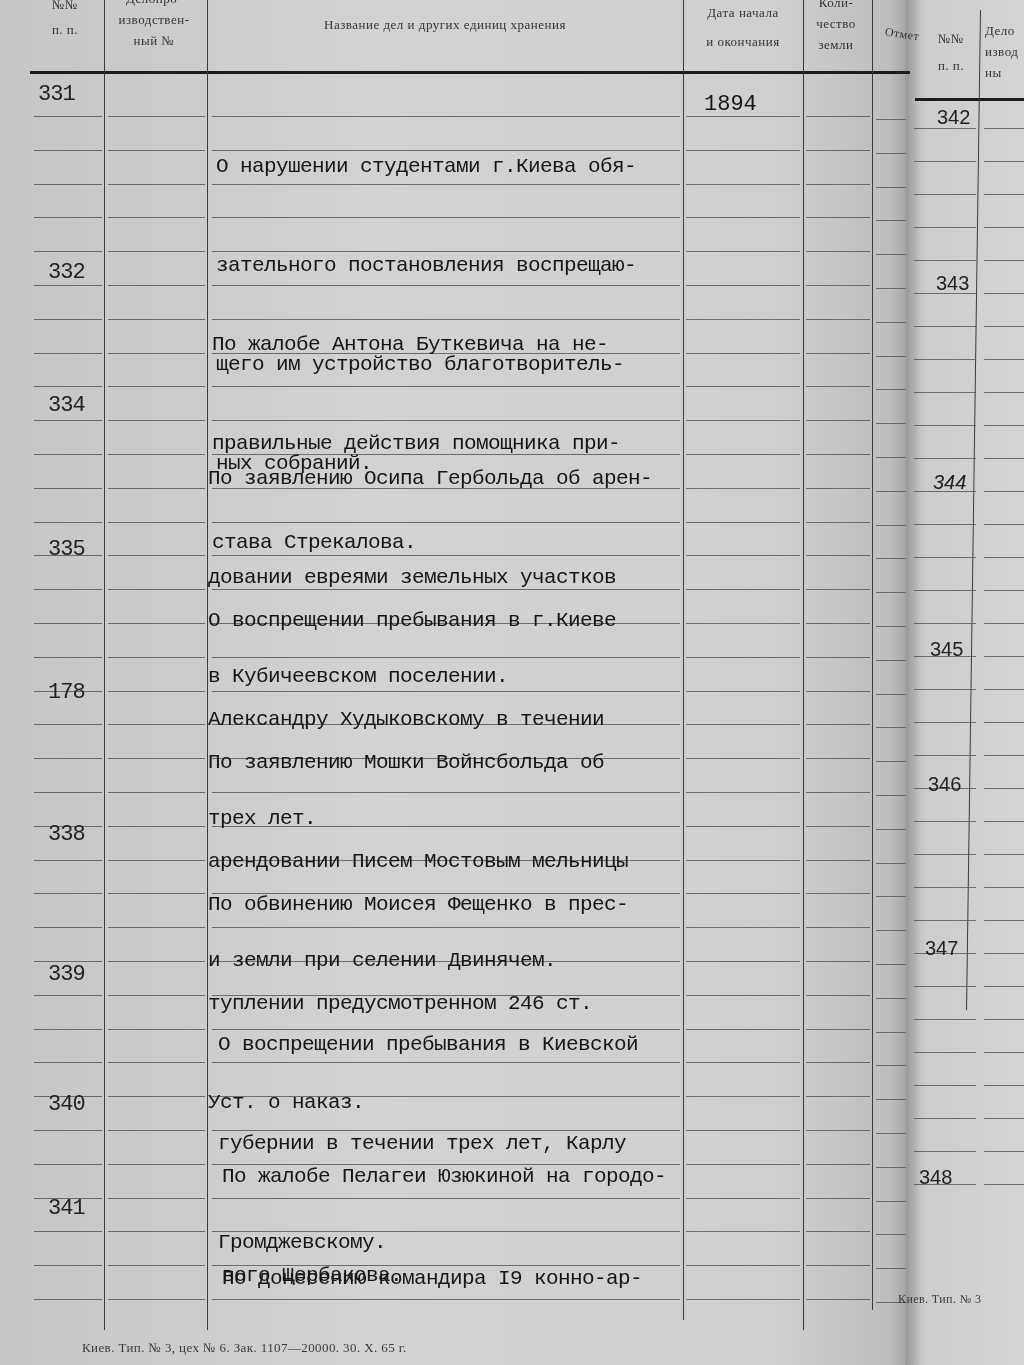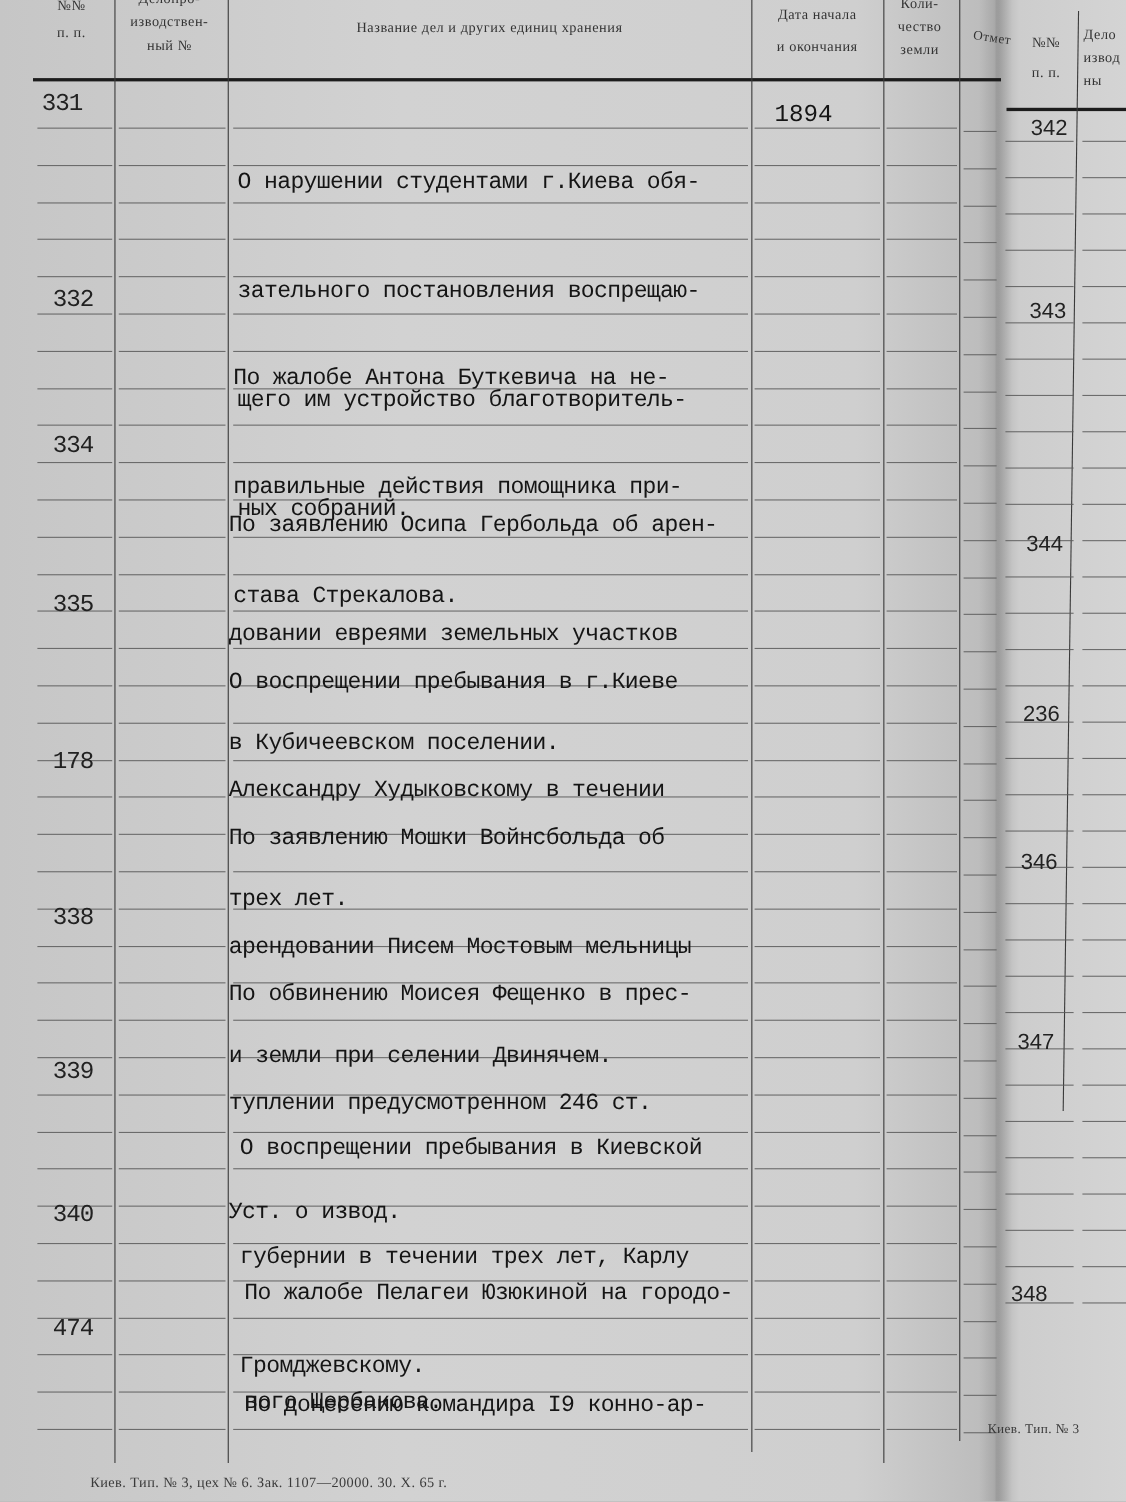--- a/index.html
+++ b/index.html
@@ -377,21 +377,21 @@
   </div>
 
 <div class="num" style="left:38px;top:82px;">331</div>
 <div class="num" style="left:48px;top:260px;">332</div>
 <div class="num" style="left:48px;top:393px;">334</div>
 <div class="num" style="left:48px;top:537px;">335</div>
 <div class="num" style="left:48px;top:680px;">178</div>
 <div class="num" style="left:48px;top:822px;">338</div>
 <div class="num" style="left:48px;top:962px;">339</div>
 <div class="num" style="left:48px;top:1092px;">340</div>
-<div class="num" style="left:48px;top:1196px;">474</div>
+<div class="num" style="left:48px;top:1196px;">341</div>
 
 <div class="entry" style="left:216px;top:84px;">
   <div>О нарушении студентами г.Киева обя-</div>
   <div>зательного постановления воспрещаю-</div>
   <div>щего им устройство благотворитель-</div>
   <div>ных собраний.</div>
 </div>
 <div class="date" style="left:704px;top:92px;">1894</div>
 
 <div class="entry" style="left:212px;top:262px;">
@@ -410,40 +410,40 @@
   <div>трех лет.</div>
 </div>
 <div class="entry" style="left:208px;top:680px;">
   <div>По заявлению Мошки Войнсбольда об</div>
   <div>арендовании Писем Мостовым мельницы</div>
   <div>и земли при селении Двинячем.</div>
 </div>
 <div class="entry" style="left:208px;top:822px;">
   <div>По обвинению Моисея Фещенко в прес-</div>
   <div>туплении предусмотренном 246 ст.</div>
-  <div>Уст. о извод.</div>
+  <div>Уст. о наказ.</div>
 </div>
 <div class="entry" style="left:218px;top:962px;">
   <div>О воспрещении пребывания в Киевской</div>
   <div>губернии в течении трех лет, Карлу</div>
   <div>Громджевскому.</div>
 </div>
 <div class="entry" style="left:222px;top:1094px;">
   <div>По жалобе Пелагеи Юзюкиной на городо-</div>
   <div>вого Щербакова.</div>
 </div>
 <div class="entry" style="left:222px;top:1196px;">
   <div>По донесению командира I9 конно-ар-</div>
   <div>тиллерийской батареи о невстрече</div>
   
   
 </div>
 
 <div class="rnum" style="left:937px;top:106px;">342</div>
 <div class="rnum" style="left:936px;top:272px;">343</div>
-<div class="rnum" style="left:933px;top:484px;">344</div>
-<div class="rnum" style="left:930px;top:638px;">236</div>
+<div class="rnum" style="left:933px;top:471px;font-style:italic;">344</div>
+<div class="rnum" style="left:930px;top:638px;">345</div>
 <div class="rnum" style="left:928px;top:773px;">346</div>
 <div class="rnum" style="left:925px;top:937px;">347</div>
 <div class="rnum" style="left:919px;top:1166px;">348</div>
 
 <div class="footer" style="left:82px;top:1340px;">Киев. Тип. № 3, цех № 6. Зак. 1107—20000. 30. X. 65 г.</div>
 <div class="footer" style="left:898px;top:1292px;font-size:12px;">Киев. Тип. № 3</div>
 
 </body></html>

